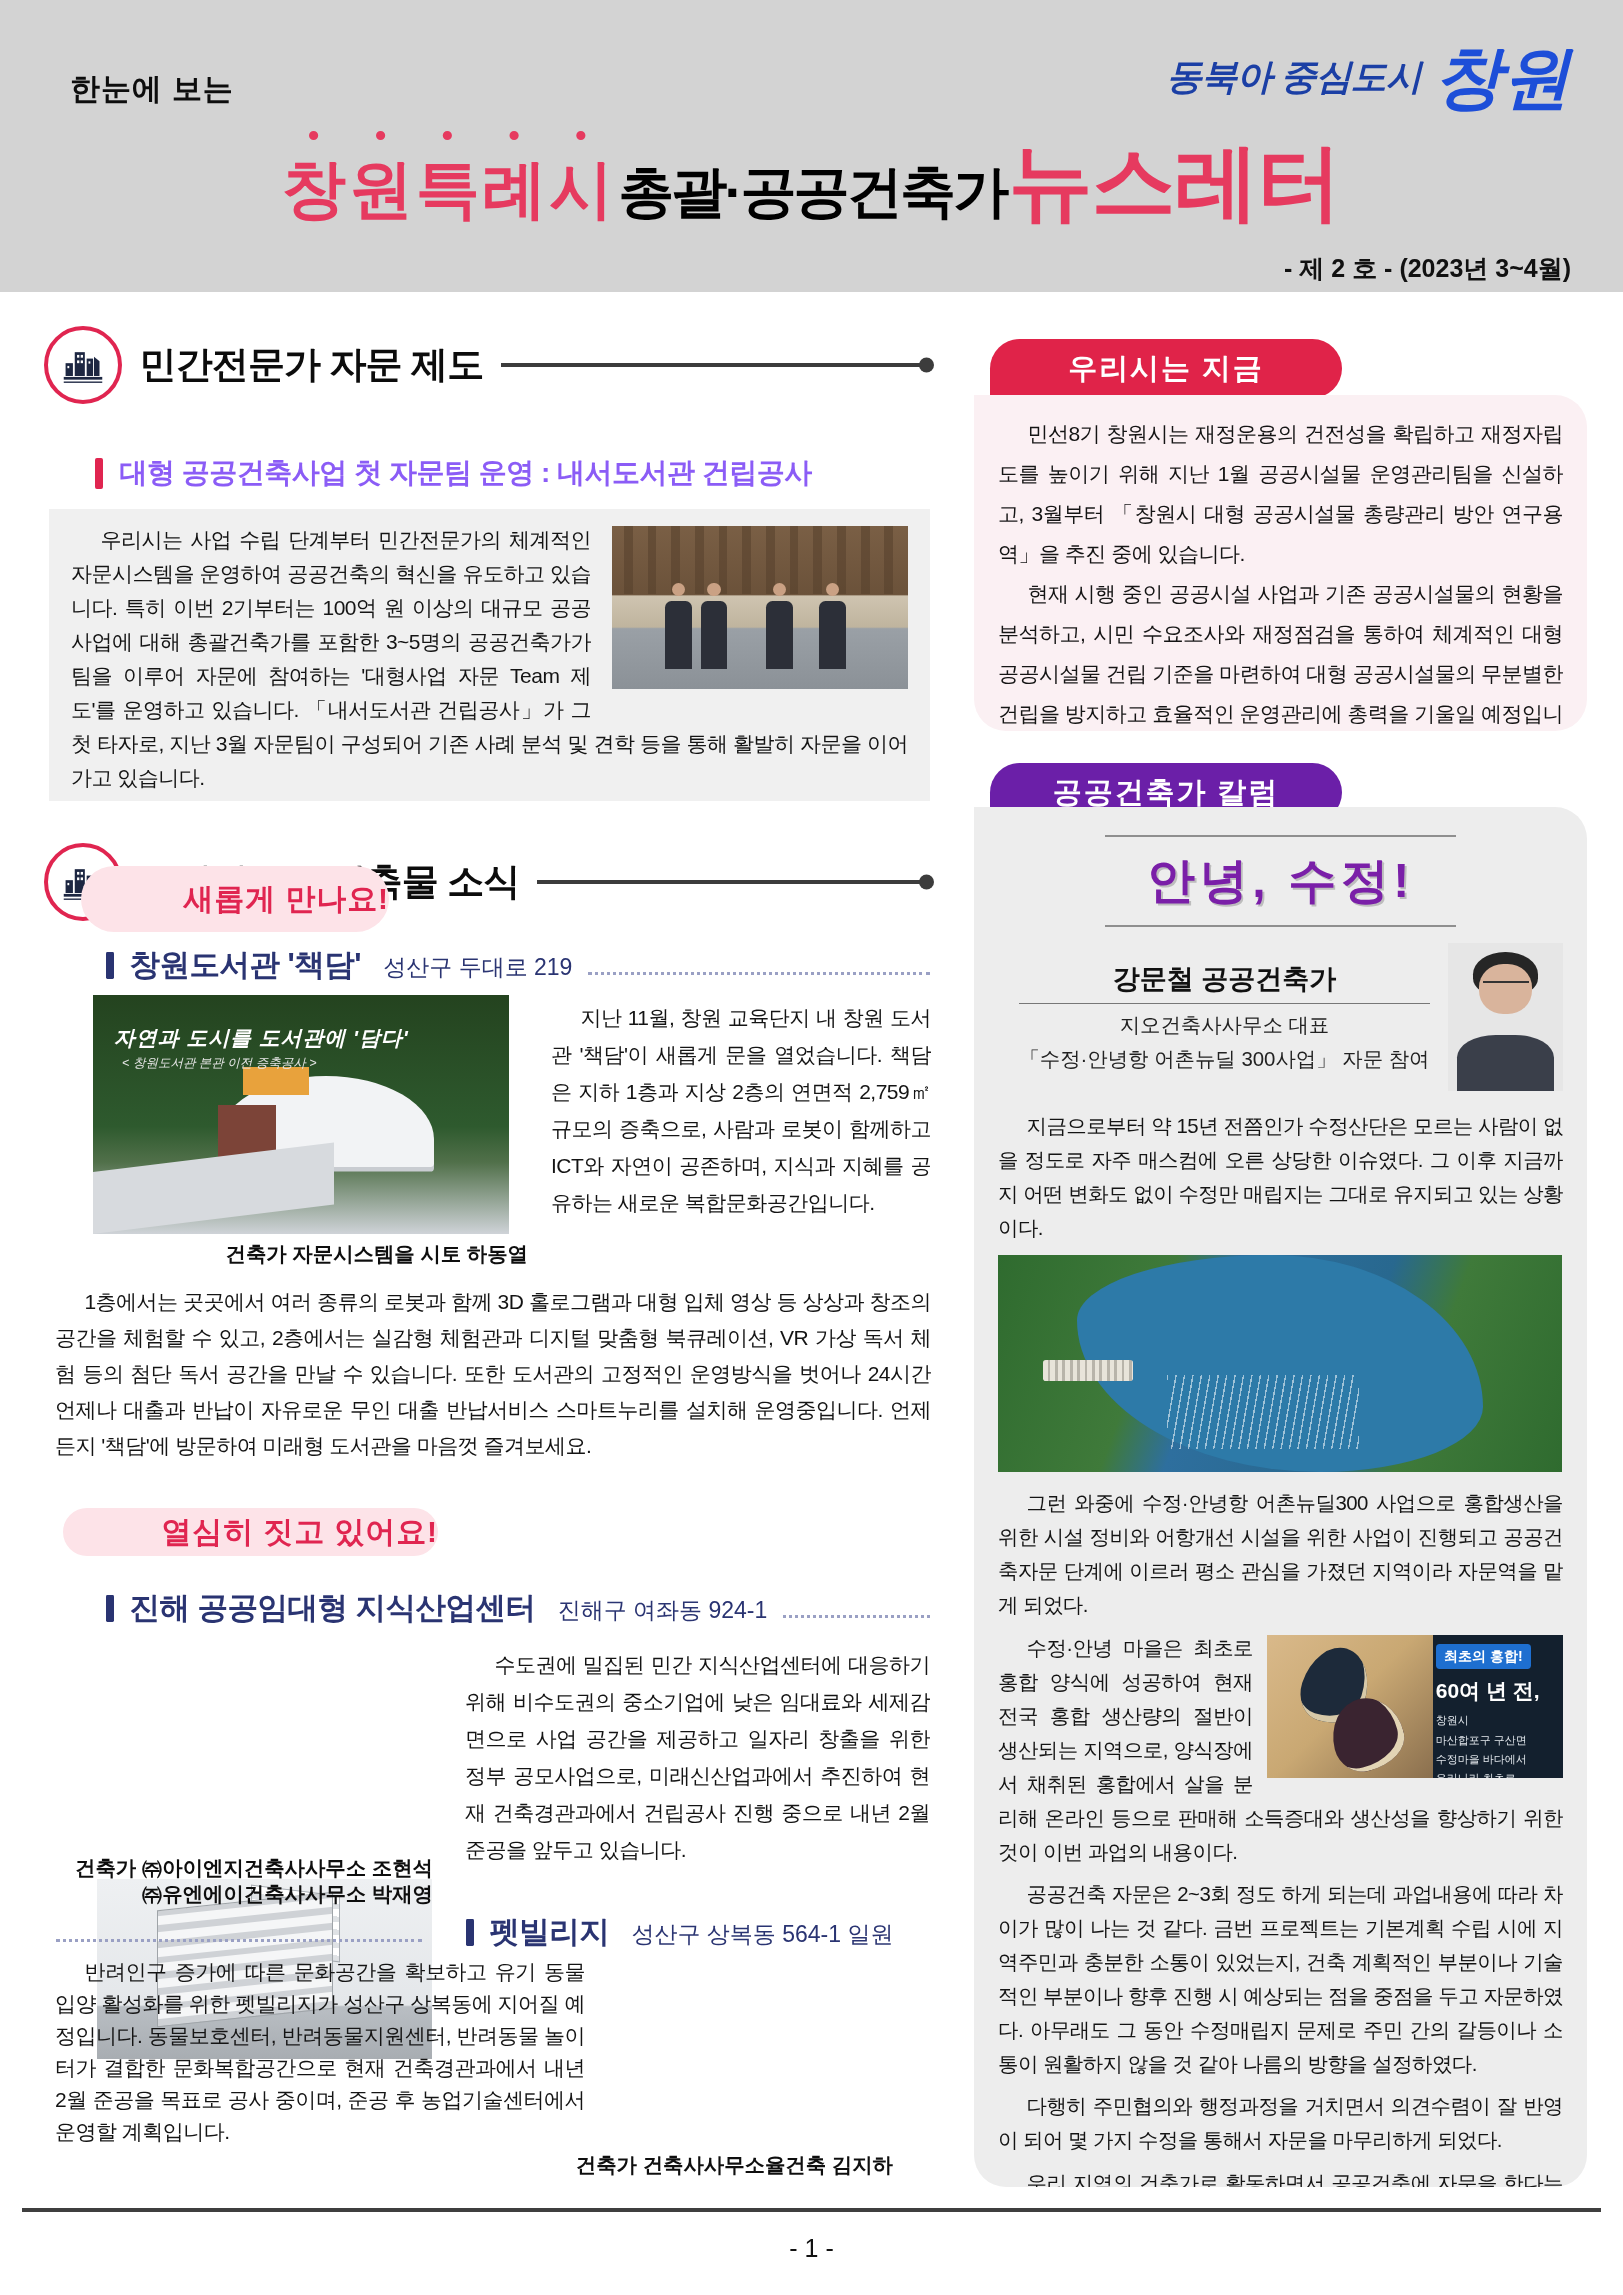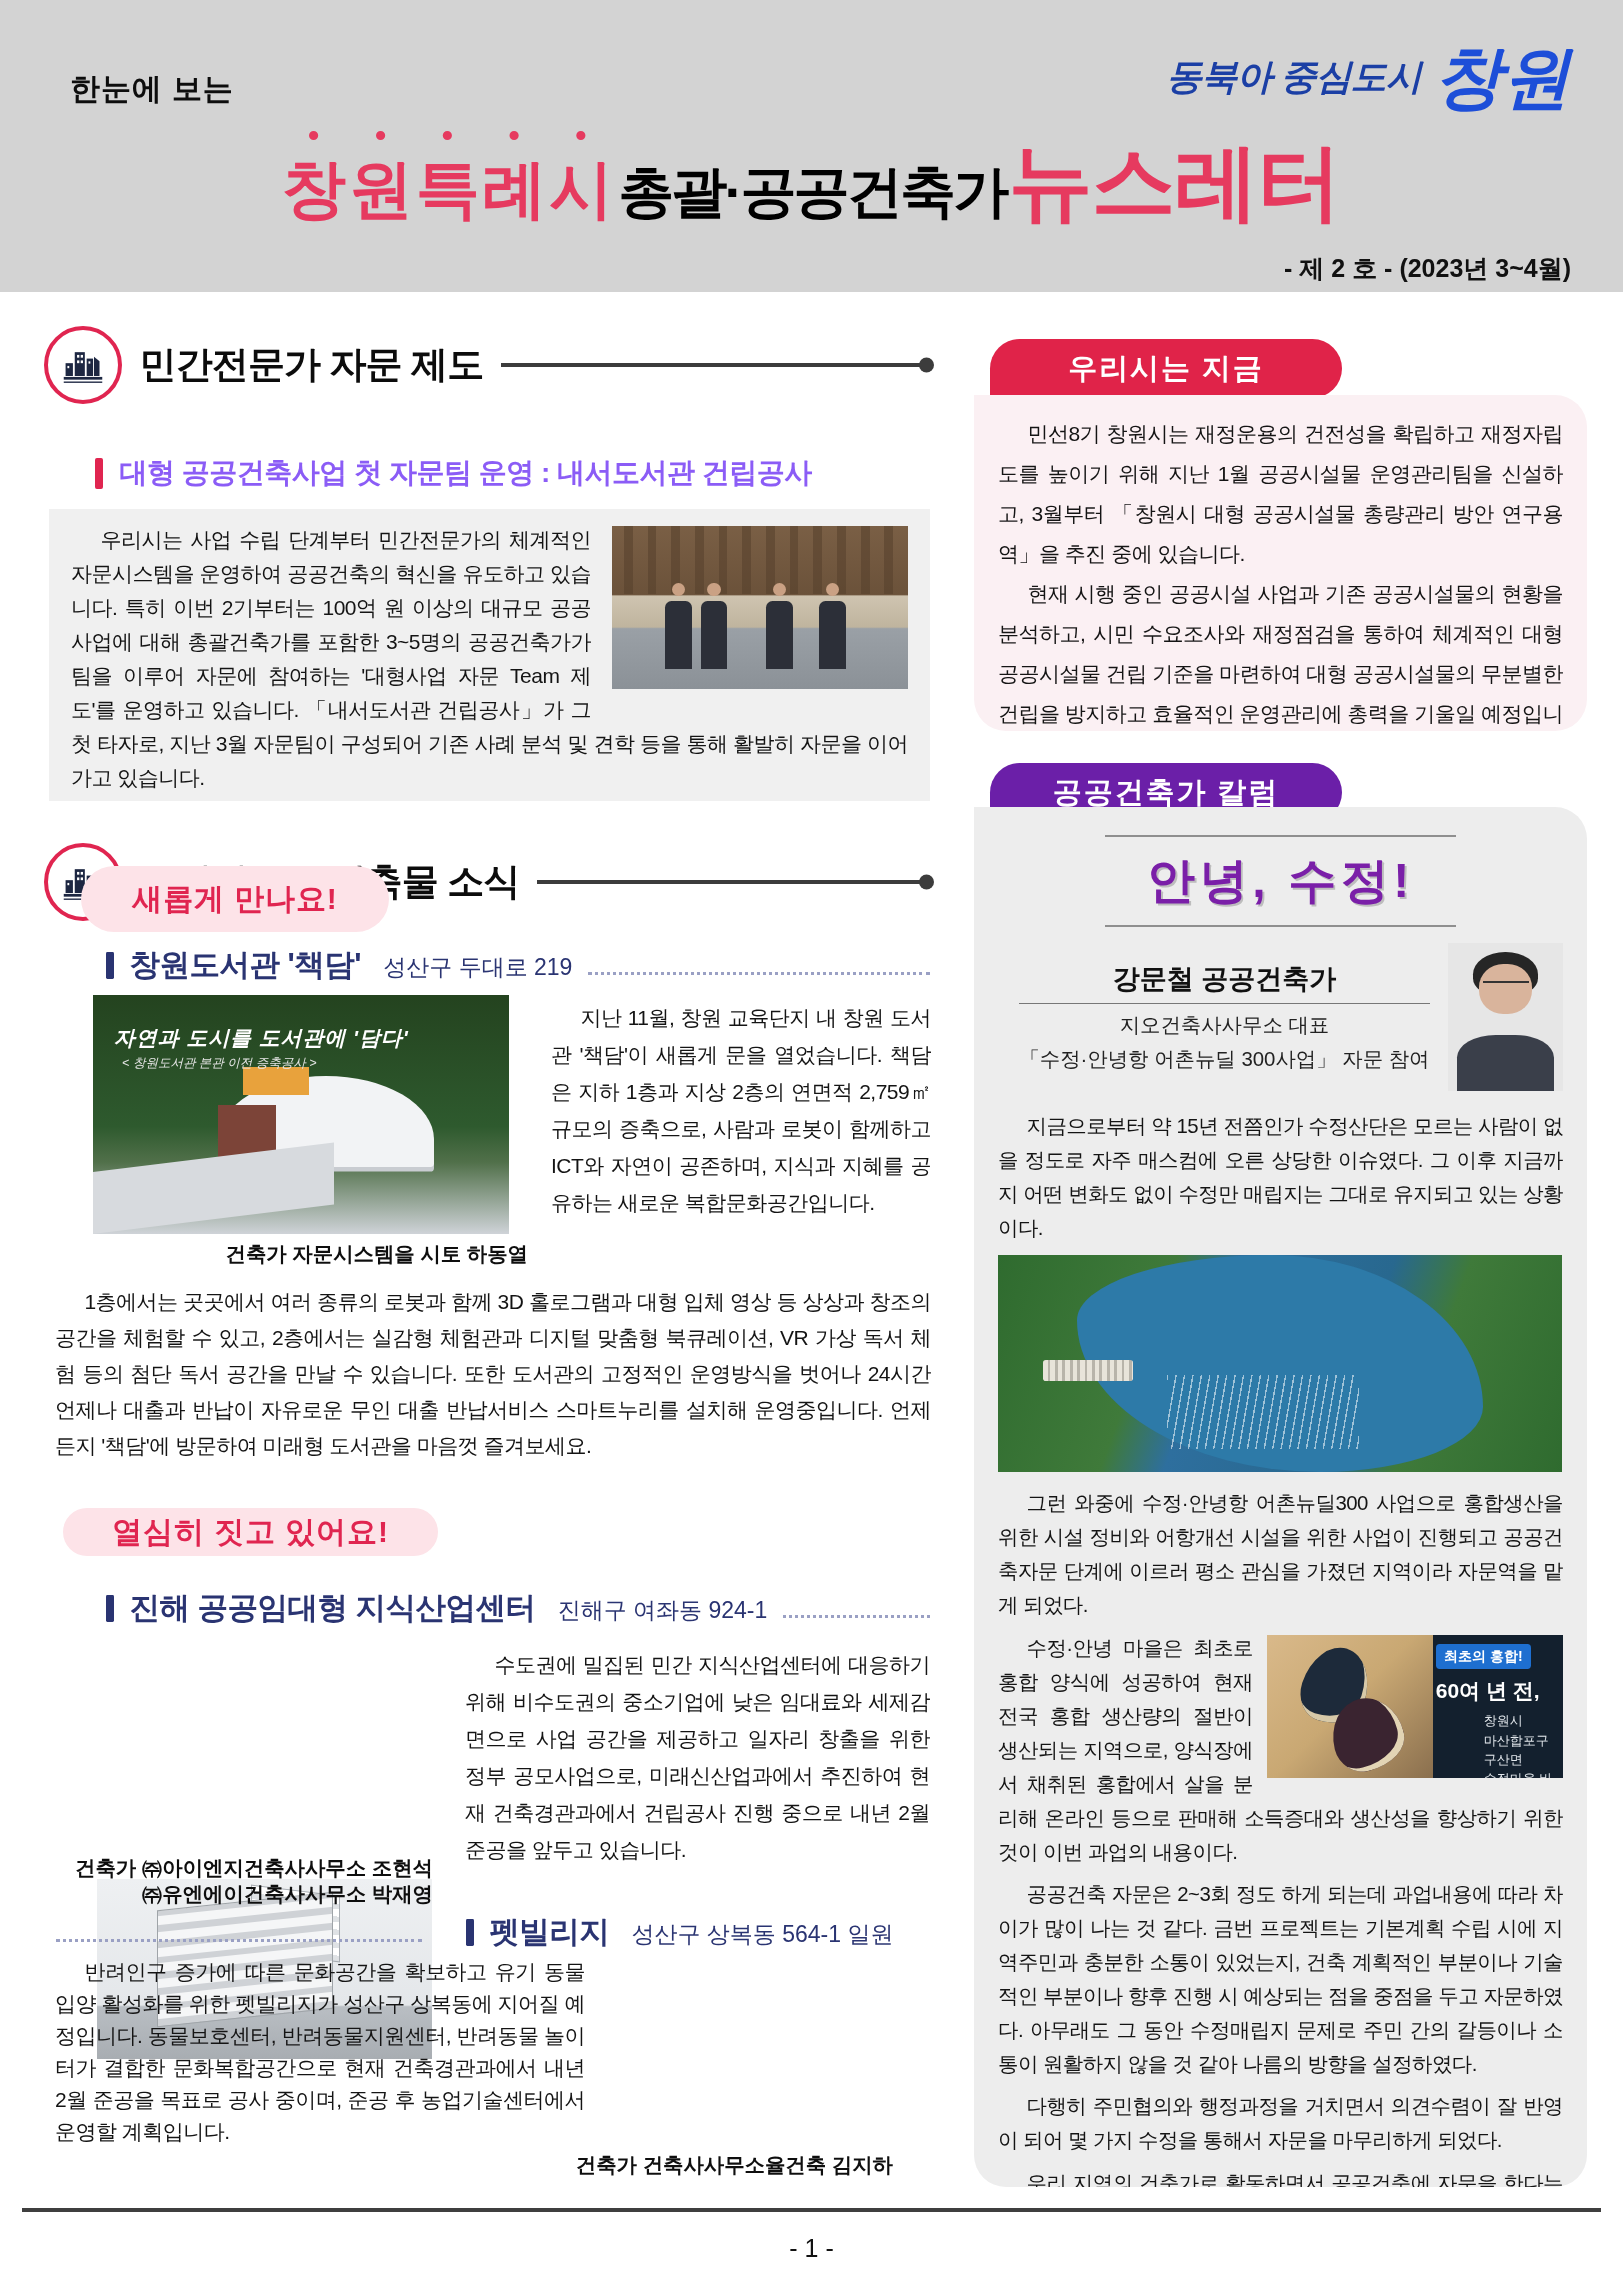--- a/index.html
+++ b/index.html
@@ -22,21 +22,21 @@
   .sec-h{position:absolute;display:flex;align-items:center;gap:17.6px;}
   .sec-h .icon{width:70px;height:70px;border-radius:50%;background:#fff;border:4.2px solid #e02550;
         display:flex;align-items:center;justify-content:center;flex:0 0 auto;}
   .sec-h .t{font-size:37px;font-weight:800;color:#0c0c0c;letter-spacing:-0.9px;white-space:nowrap;}
   .sec-h .ln{flex:1;height:4.2px;background:#3c3c3c;position:relative;}
   .sec-h .ln::after{content:'';position:absolute;right:-1.9px;top:50%;transform:translateY(-50%);
         width:15px;height:15px;border-radius:50%;background:#3c3c3c;}
   .sub-red{position:absolute;display:flex;align-items:center;gap:16.7px;}
   .sub-red .bar{width:7.9px;height:31px;background:#e02550;border-radius:1.9px;}
   .sub-red .t{font-size:28px;font-weight:800;color:#8b5cf6;letter-spacing:-0.5px;white-space:nowrap;}
-  .pill{position:absolute;background:#fde3e8;border-radius:37px;display:flex;align-items:center;justify-content:center;}
+  .pill{position:absolute;background:#fde3e8;border-radius:37px;display:flex;align-items:center;justify-content:flex-end;}
   .pill .t{font-size:30px;font-weight:800;color:#e02550;letter-spacing:0.9px;}
   .subitem{position:absolute;display:flex;align-items:baseline;gap:15.7px;}
   .subitem .bar{width:7.9px;height:27px;background:#2a3472;align-self:center;border-radius:1.4px;}
   .subitem .name{font-size:30.5px;font-weight:800;color:#2a3472;letter-spacing:-0.5px;white-space:nowrap;}
   .subitem .addr{font-size:23px;font-weight:500;color:#2a3472;white-space:nowrap;margin-left:6.5px;}
   .leader{flex:1;border-bottom:3.2px dotted #9aa0c4;margin-bottom:6.5px;}
   .leader-left{border-bottom:3.2px dotted #9aa0c4;margin-bottom:6.5px;}
   
   .body-txt{font-size:21px;line-height:34px;text-align:justify;color:#141414;letter-spacing:-0.5px;}
   .indent{text-indent:1.4em;}
@@ -80,21 +80,21 @@
   .img-aerial .water{position:absolute;left:14%;top:0;width:72%;height:100%;background:#2d7aa8;border-radius:48% 52% 40% 60%/30% 70% 30% 70%;}
   .img-aerial .farm{position:absolute;left:30%;top:55%;width:34%;height:34%;background:repeating-linear-gradient(100deg,rgba(255,255,255,.55) 0 1.4px,transparent 1.4px 8.3px);}
   .img-aerial .town{position:absolute;left:8%;top:48%;width:16%;height:10%;background:repeating-linear-gradient(90deg,#e8e4da 0 4.6px,#b8b4aa 4.6px 7.4px);border-radius:2.8px;}
   .img-mussel{background:#13202e;}
   .img-mussel .shellbg{position:absolute;left:0;top:0;width:56%;height:100%;background:linear-gradient(135deg,#d9b98a 0%,#c9a873 48%,#8a6f4e 100%);}
   .img-mussel .sh1{position:absolute;left:12%;top:8%;width:22%;height:54%;background:#1d2a3a;border-radius:50% 50% 60% 40%/60% 60% 40% 40%;transform:rotate(18deg);box-shadow:inset -4.6px -5.6px 0 #d7c9a8;}
   .img-mussel .sh2{position:absolute;left:22%;top:44%;width:24%;height:50%;background:#3a2430;border-radius:50% 50% 60% 40%/60% 60% 40% 40%;transform:rotate(-14deg);box-shadow:inset -5.6px -4.6px 0 #e2d4b4;}
   .mpanel{position:absolute;right:3%;top:6%;width:40%;color:#fff;}
   .mbadge{display:inline-block;background:#1e6fd0;color:#fff;font-size:14px;font-weight:800;padding:3.7px 8.3px;border-radius:3.7px;margin-bottom:7.4px;}
   .mhead{font-size:21px;font-weight:800;color:#fff;margin-bottom:6.5px;}
-  .mline{font-size:13px;line-height:19.4px;color:#e2e7ec;margin-left:48px;}
+  .mline{font-size:11px;line-height:19.4px;color:#e2e7ec;}
   .img-knowledge{background:linear-gradient(180deg,#eef0f2 0%,#e4e7ea 70%,#b9bec3 71%,#a8adb2 100%);}
   .img-knowledge .cube{position:absolute;left:18%;top:12%;width:52%;height:64%;background:
         repeating-linear-gradient(0deg,#cfd2d6 0 6.5px,#f5f6f7 6.5px 15.7px),
         repeating-linear-gradient(90deg,rgba(120,124,130,.5) 0 1.4px,transparent 1.4px 14px);
         transform:skewY(-6deg);border:1.9px solid #9fa4a8;}
   .img-knowledge .cube2{position:absolute;left:46%;top:6%;width:26%;height:36%;background:
         repeating-linear-gradient(0deg,#dfe2e5 0 5.6px,#ffffff 5.6px 13px);transform:skewY(7deg);border:1.9px solid #a8adb2;}
   .portrait{background:#e6e6e6;}
   .portrait .hair{position:absolute;left:22%;top:6%;width:56%;height:30%;background:#262626;border-radius:50% 50% 40% 40%;}
   .portrait .face{position:absolute;left:27%;top:14%;width:46%;height:34%;background:#d9b49c;border-radius:46%;}

